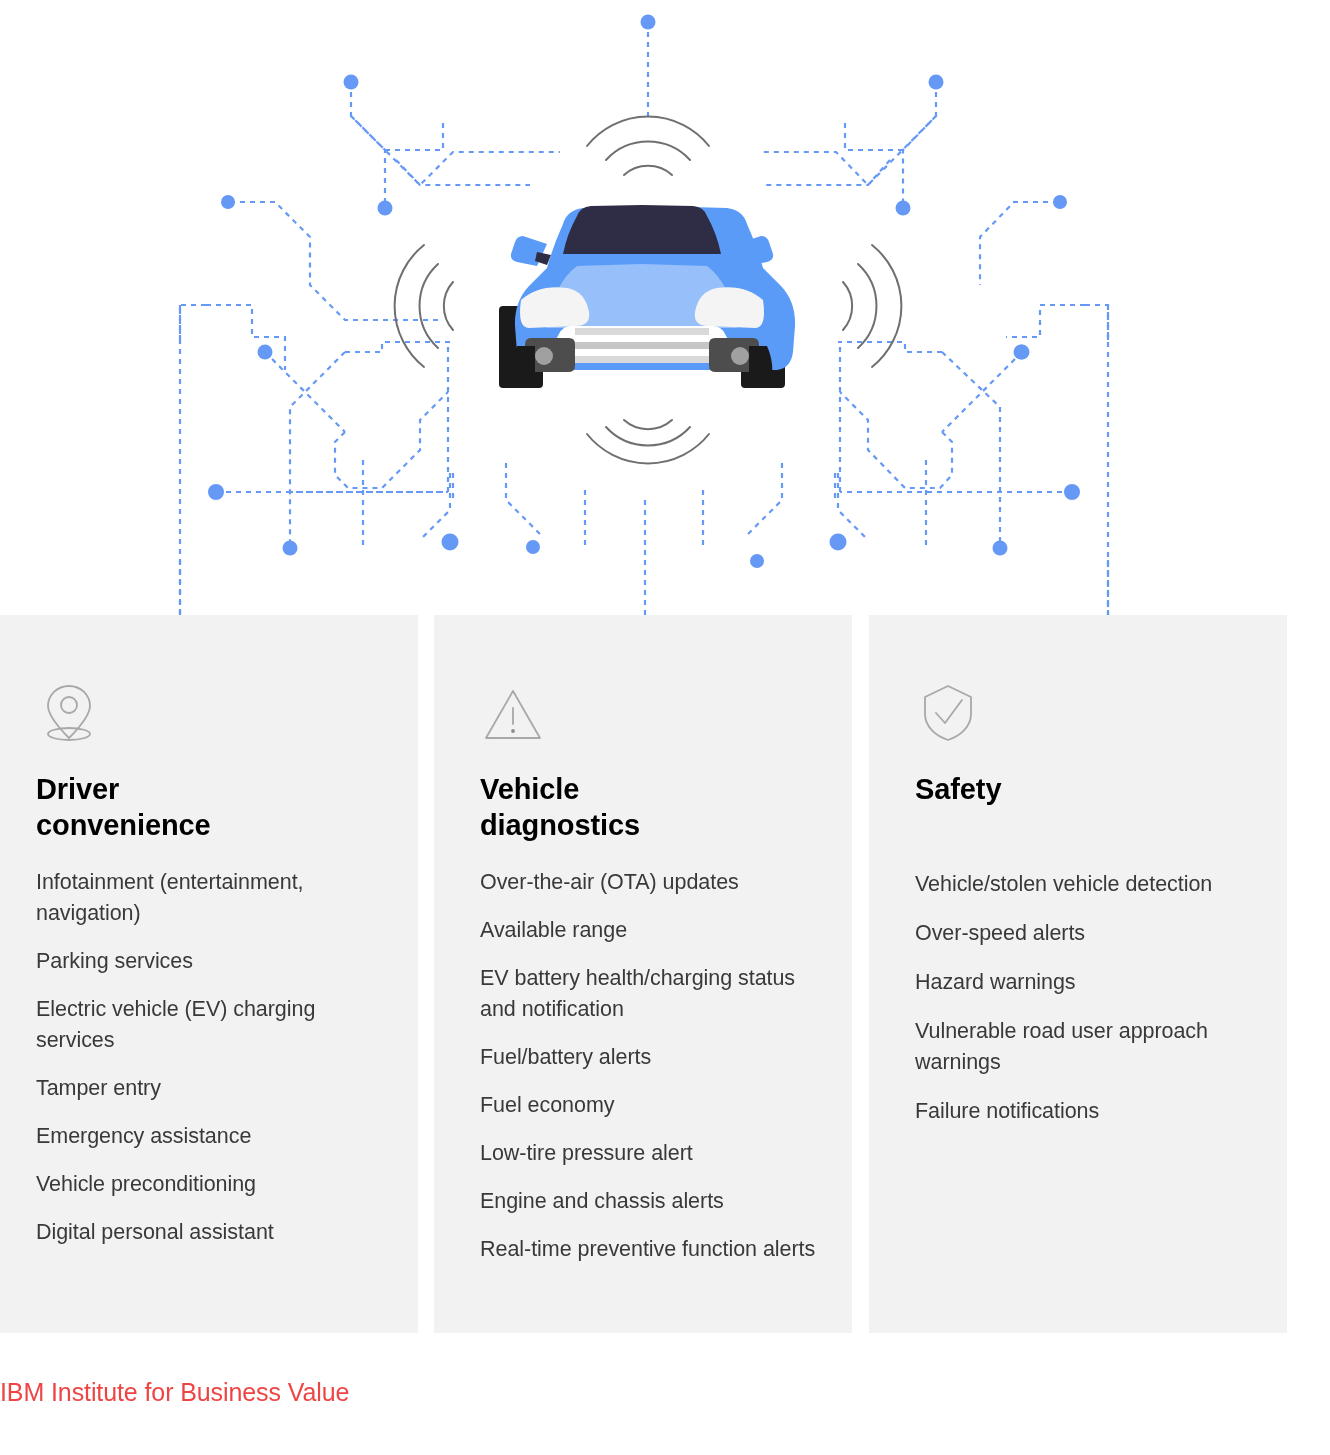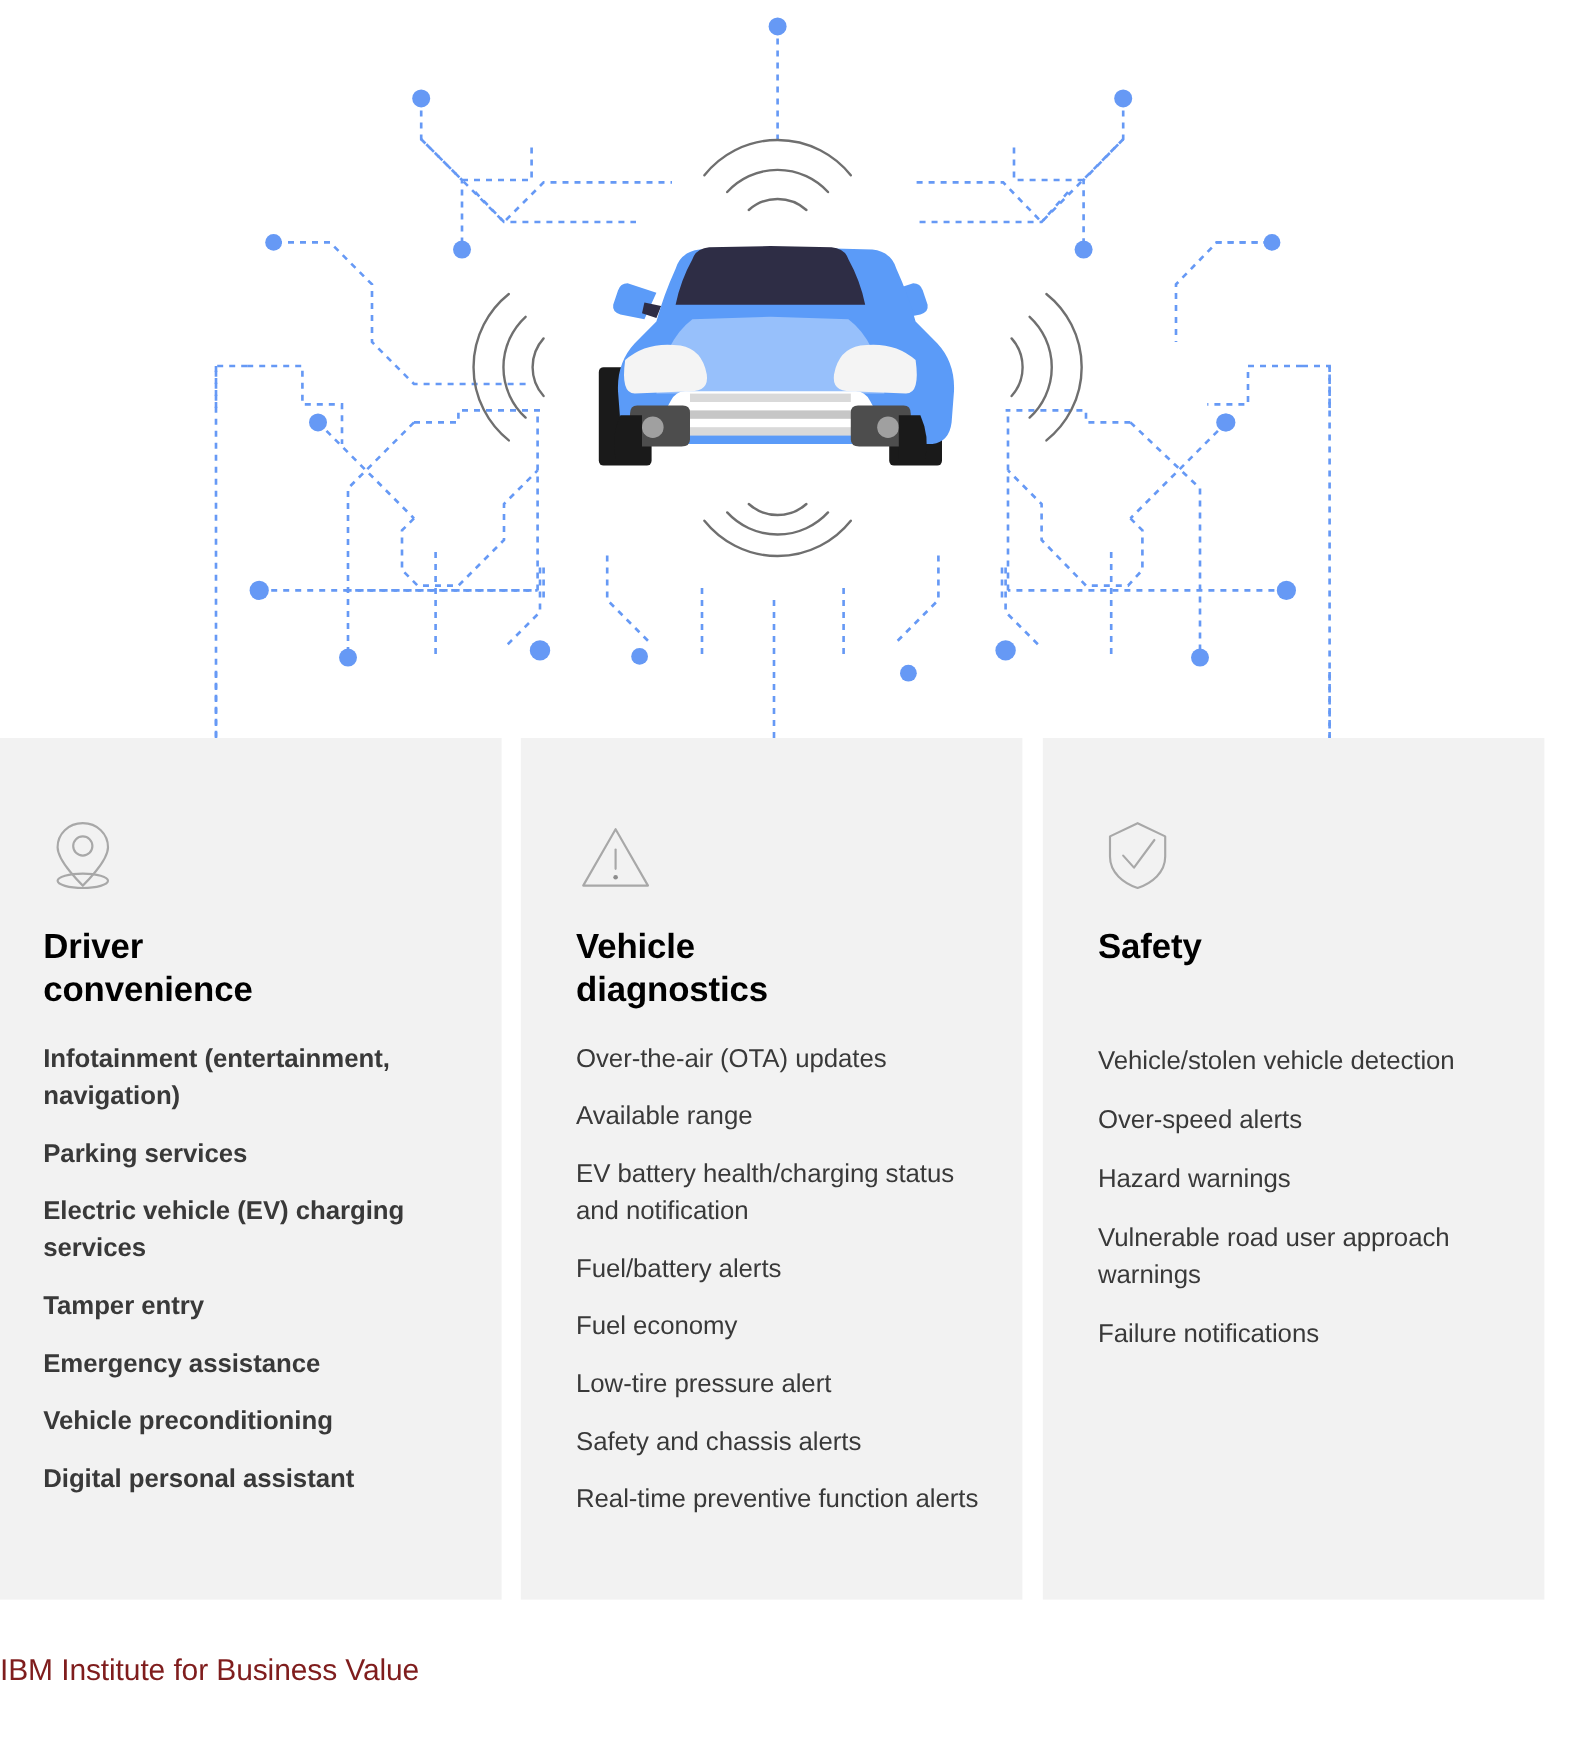--- a/index.html
+++ b/index.html
@@ -39,35 +39,35 @@
   .card-title{
     position:absolute;top:156px;left:0;right:10px;
     font-size:29px;line-height:36px;font-weight:700;
     color:#000000;letter-spacing:-0.1px;
     white-space:pre-line;
   }
   .card-list{
     position:absolute;left:0;right:4px;
     margin:0;padding:0;list-style:none;
   }
-  .card.c1 .card-list{top:252px;font-weight:bold;}
+  .card.c1 .card-list{top:252px;}
   .card.c2 .card-list{top:252px;}
   .card.c3 .card-list{top:254px;}
   .card-list li{
     font-size:21.5px;line-height:31px;
     color:#393939;
     margin:0 0 17px 0;
     letter-spacing:-0.05px;
   }
   .card.c3 .card-list li{margin-bottom:18px;}
 
   
   #footer{
     position:absolute;left:0;top:1376px;width:1330px;
-    font-size:25px;line-height:32px;color:#7f1d1d;
+    font-size:25px;line-height:32px;color:#ef4444;
     letter-spacing:-0.1px;
   }
 </style>
 </head>
 <body>
 
 <div id="stage">
 
   <div id="hero">
 
@@ -280,21 +280,21 @@
         </svg>
         <div class="card-title">Vehicle
 diagnostics</div>
         <ul class="card-list">
             <li>Over-the-air (OTA) updates</li>
             <li>Available range</li>
             <li>EV battery health/charging status and notification</li>
             <li>Fuel/battery alerts</li>
             <li>Fuel economy</li>
             <li>Low-tire pressure alert</li>
-            <li>Safety and chassis alerts</li>
+            <li>Engine and chassis alerts</li>
             <li>Real-time preventive function alerts</li>
           </ul>
       </div>
     </div>
 
     <div class="card c3">
       <div class="card-inner">
         <svg class="card-icon" viewBox="0 0 66 66">
           <g fill="none" stroke="#a8a8a8" stroke-width="1.8" stroke-linejoin="round">
             <path d="M33 6 L56 17 L56 34 C56 47 45 56 33 60 C21 56 10 47 10 34 L10 17 Z"></path>

